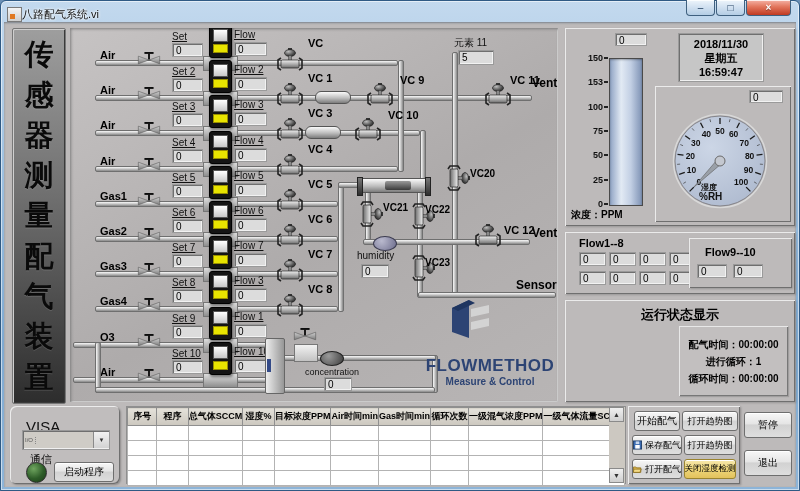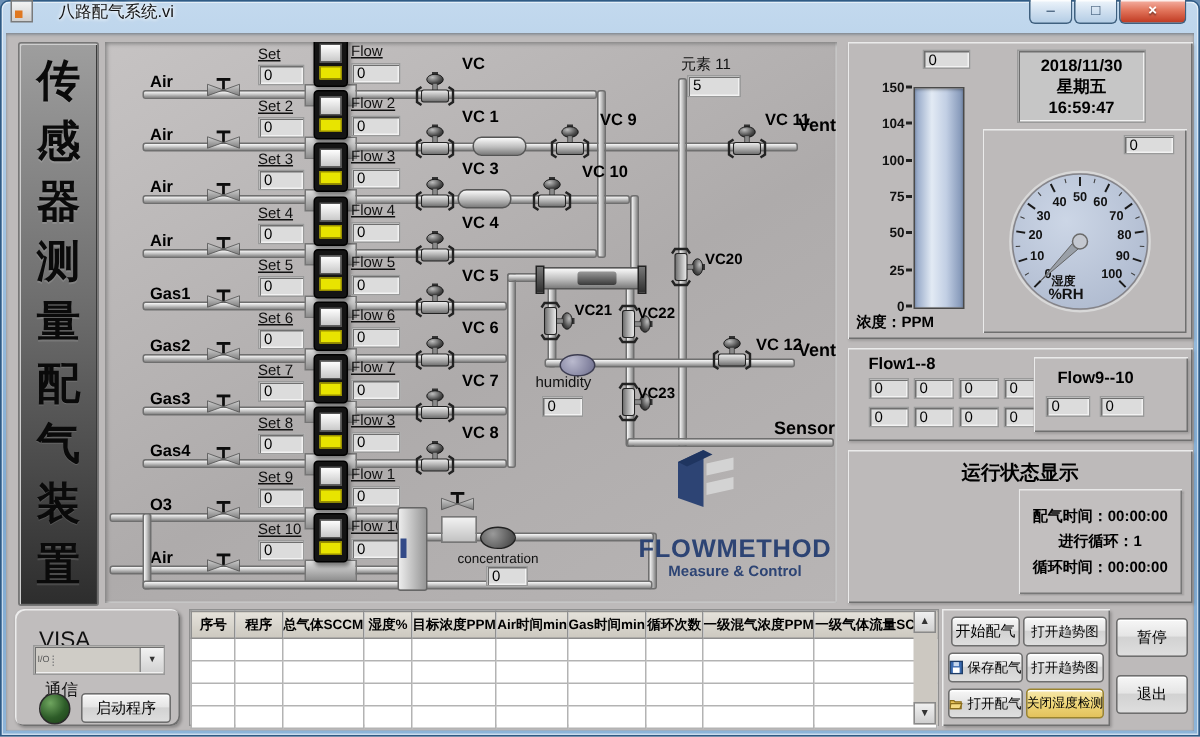--- a/index.html
+++ b/index.html
@@ -3,22 +3,22 @@
 <meta charset="utf-8">
 <style>
   html,body{margin:0;padding:0}
   body{width:800px;height:491px;position:relative;overflow:hidden;
        font-family:"Liberation Sans","DejaVu Sans",sans-serif;background:#6a8fb5}
   
   .frame{position:absolute;inset:0;border-radius:6px 6px 0 0;
          background:linear-gradient(180deg,#c3d9ee 0%,#9dc0e0 35%,#7ea9d1 70%,#8db4d8 100%);
          border:1px solid #2f5a84;box-sizing:border-box;
          box-shadow:inset 0 0 0 1px rgba(255,255,255,.55)}
-  .titlebar{position:absolute;left:0;top:0;right:0;height:22px;display:flex;align-items:flex-start;
-            padding-left:7px;gap:17px}
+  .titlebar{position:absolute;left:0;top:0;right:0;height:22px;display:flex;align-items:flex-end;
+            padding-left:7px;gap:0}
   .title-text{font-size:11px;color:#111;text-shadow:0 0 3px #fff,0 0 3px #fff}
   .lv-icon{width:13px;height:13px;background:linear-gradient(180deg,#f4f4f4,#cfcfcf);
            border:1px solid #7a7a7a;position:relative}
   .lv-icon::after{content:"";position:absolute;left:2px;bottom:2px;width:5px;height:5px;background:#e07820}
   .winbtns{position:absolute;top:0;right:9px;display:flex}
   .wb{width:29px;height:16px;border:1px solid #3f607f;border-top:none;border-radius:0 0 4px 4px;
       background:linear-gradient(180deg,#eef5fb,#d3e2f1 45%,#b4cde5);display:flex;align-items:center;
       justify-content:center;font-size:10px;color:#1c3a5a;box-sizing:border-box;margin-left:1px;
       box-shadow:inset 0 1px 0 rgba(255,255,255,.8)}
   .wb.close{width:45px;background:linear-gradient(180deg,#f5b3a6,#e2765d 45%,#c03a22);
@@ -465,21 +465,21 @@
     <div class="logo-name">FLOWMETHOD</div>
     <div class="logo-tag">Measure &amp; Control</div>
   </div>
 </div>
 
 <div class="panel" style="left:565px;top:28px;width:230px;height:198px">
   <div class="io-box" style="left:50px;top:5px;width:32px;height:13px">0</div>
   <div id="tank-ticks">
       <div class="tick-label" style="left:4px;top:25px">150</div>
       <div class="tick-dash" style="left:39px;top:29px"></div>
-      <div class="tick-label" style="left:4px;top:49.33333333333333px">104</div>
+      <div class="tick-label" style="left:4px;top:49.33333333333333px">153</div>
       <div class="tick-dash" style="left:39px;top:53.33333333333333px"></div>
       <div class="tick-label" style="left:4px;top:73.66666666666666px">100</div>
       <div class="tick-dash" style="left:39px;top:77.66666666666666px"></div>
       <div class="tick-label" style="left:4px;top:98px">75</div>
       <div class="tick-dash" style="left:39px;top:102px"></div>
       <div class="tick-label" style="left:4px;top:122.33333333333333px">50</div>
       <div class="tick-dash" style="left:39px;top:126.33333333333333px"></div>
       <div class="tick-label" style="left:4px;top:146.66666666666666px">25</div>
       <div class="tick-dash" style="left:39px;top:150.66666666666666px"></div>
       <div class="tick-label" style="left:4px;top:171px">0</div>

